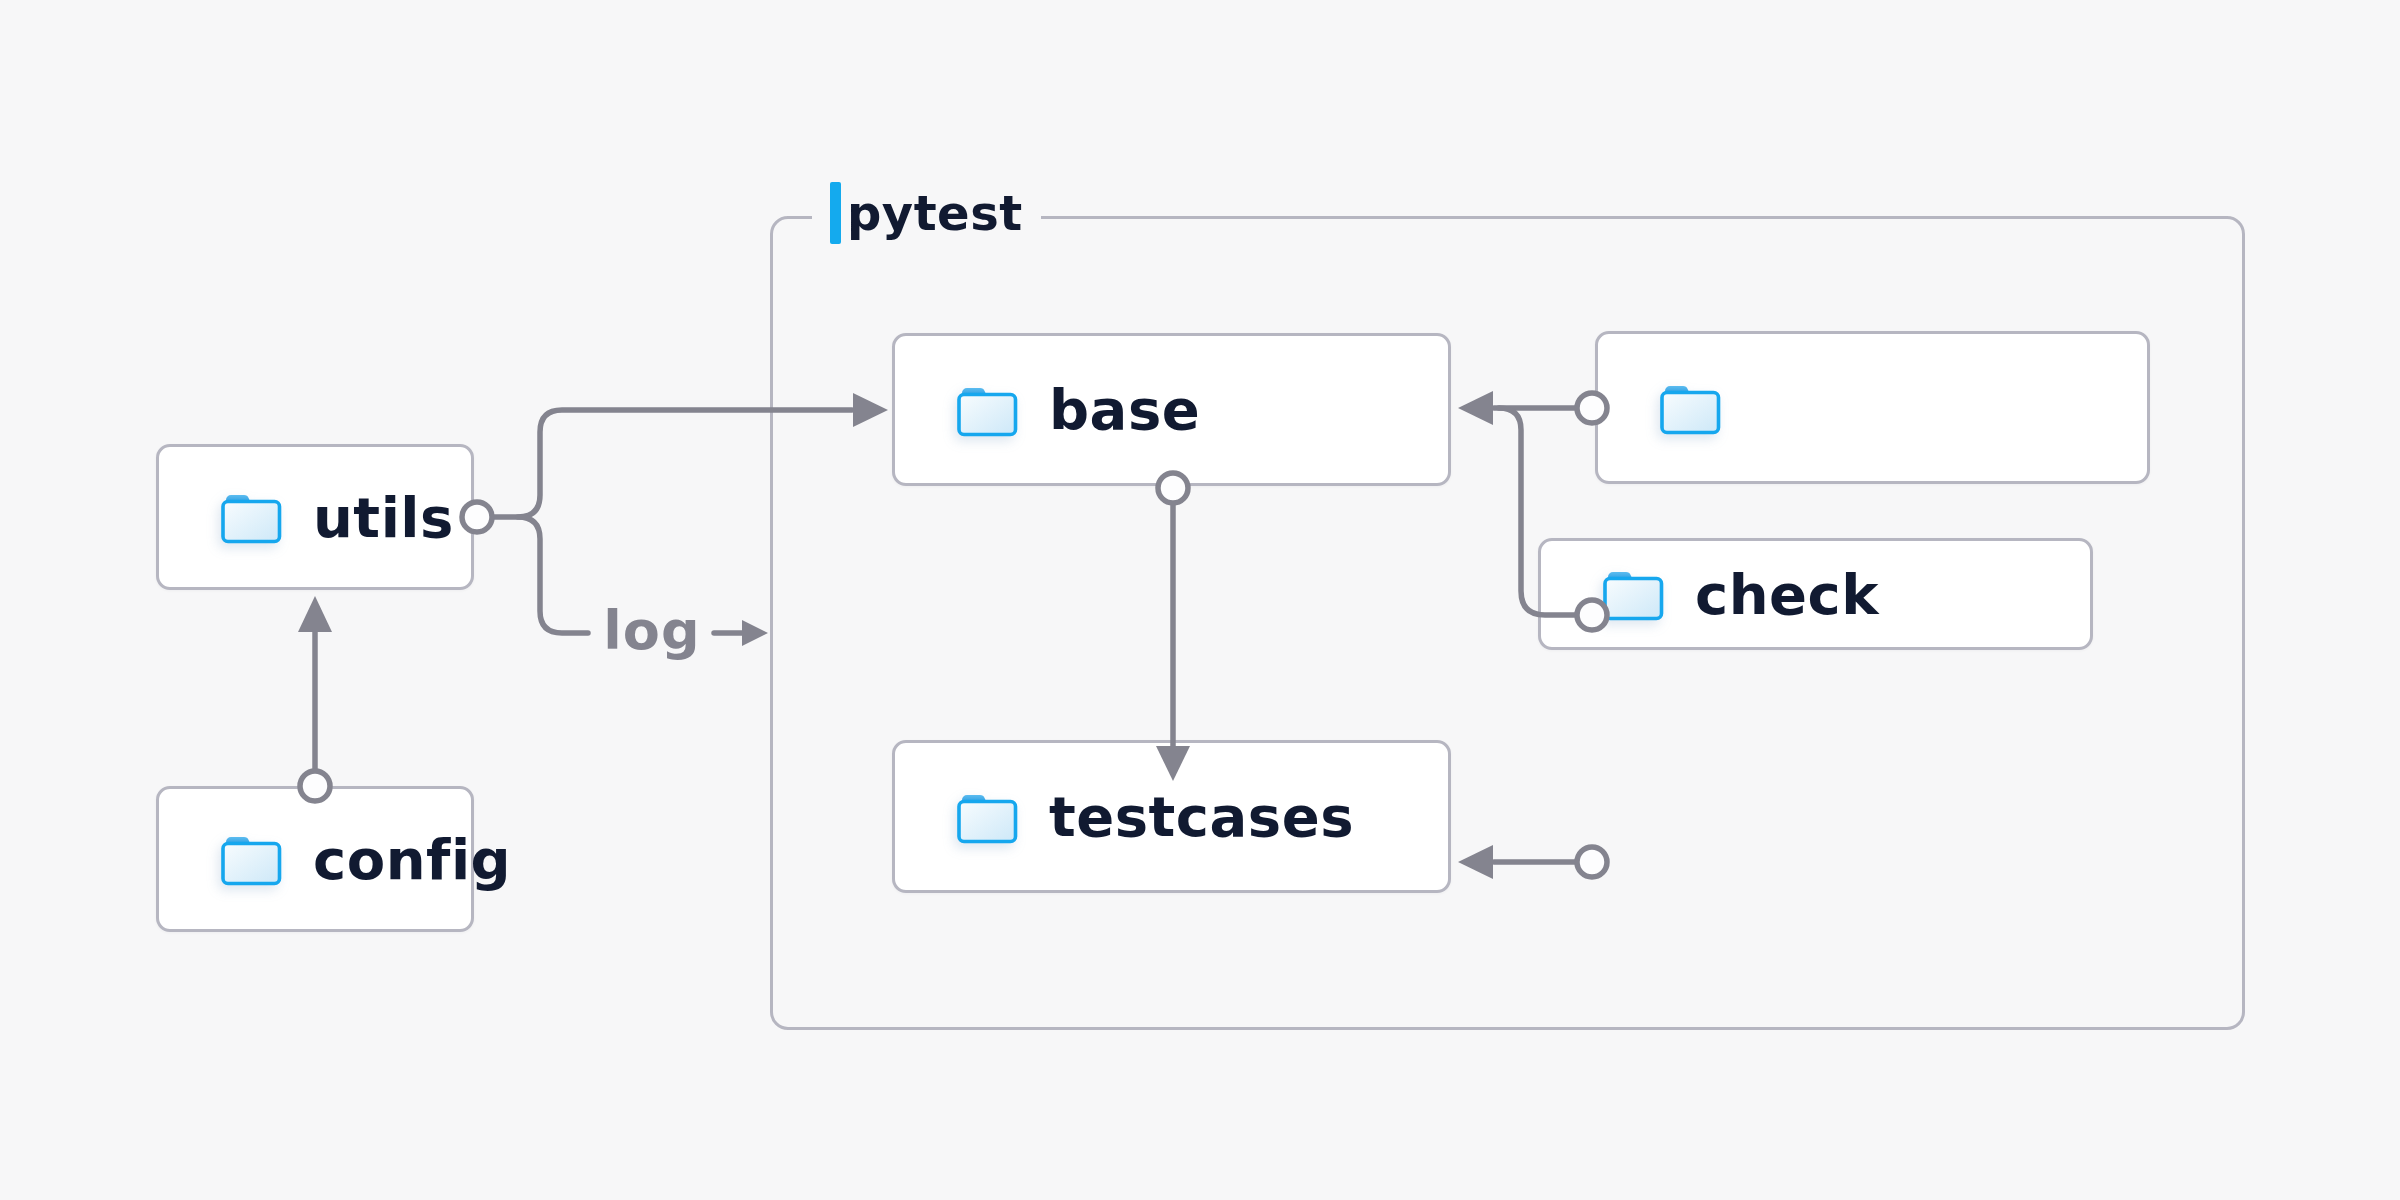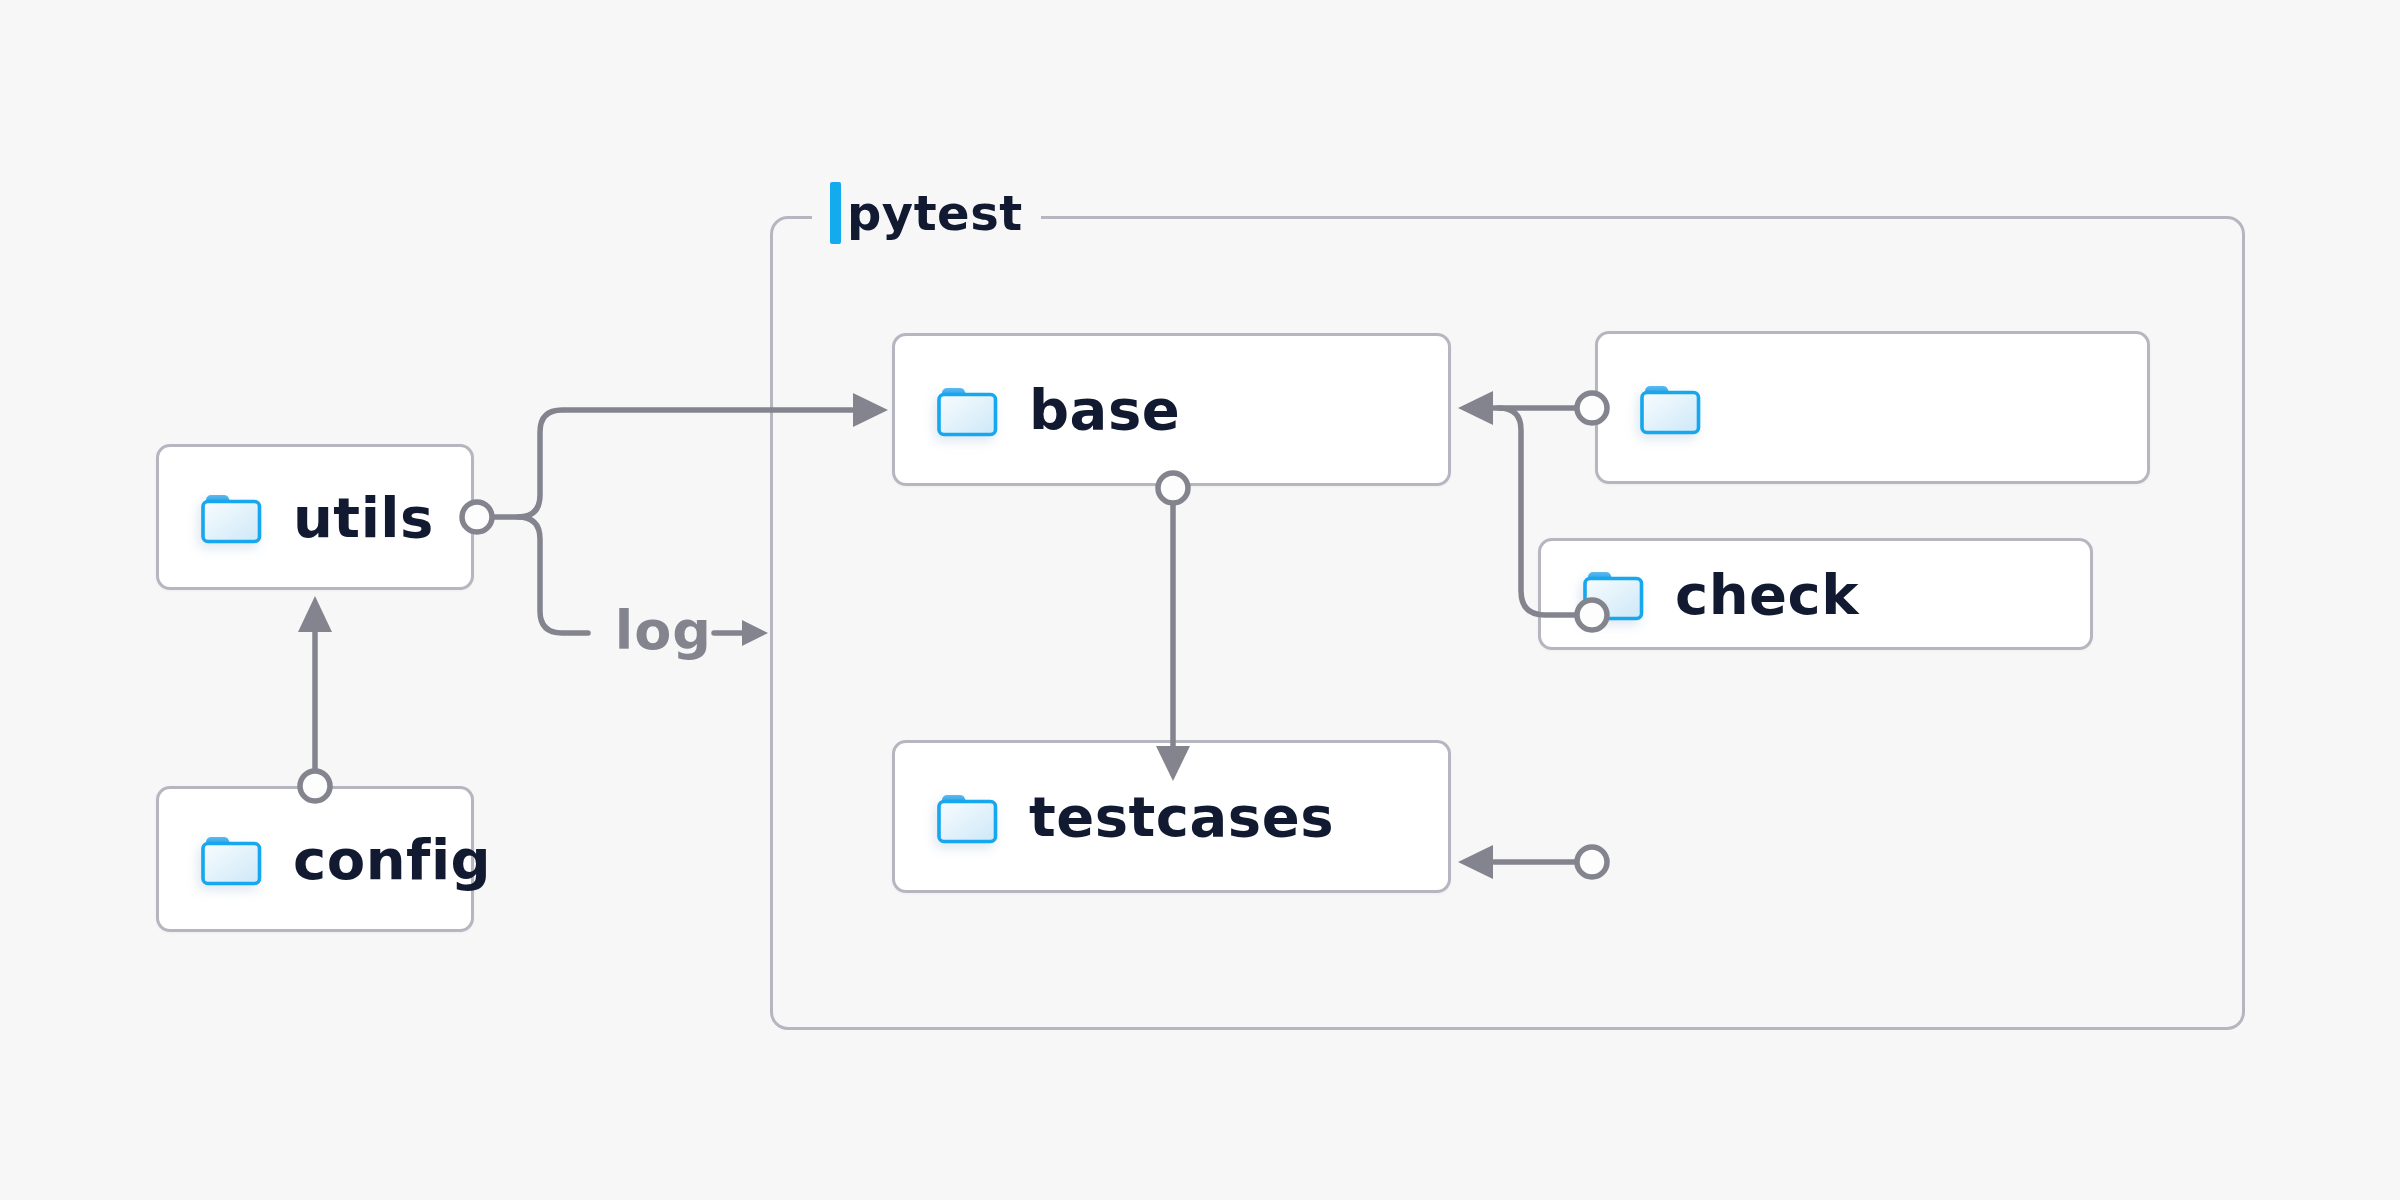--- a/index.html
+++ b/index.html
@@ -6,21 +6,21 @@
     --page-bg:#f7f7f8; --box-bg:#ffffff; --box-border:#b6b6c1;
     --line:#84848f; --text:#111a31; --accent:#14aaee; --muted:#84848f;
     --folder-stroke:#16a7ee; --folder-tab:#2da2e4;
   }
   *{margin:0;padding:0;box-sizing:border-box}
   html,body{width:2400px;height:1200px;background:var(--page-bg);
     font-family:"DejaVu Sans","Liberation Sans",sans-serif;}
   #canvas{position:relative;width:2400px;height:1200px;background:var(--page-bg);overflow:hidden}
 
   .node{position:absolute;background:var(--box-bg);border:3px solid var(--box-border);
-    border-radius:14px;display:flex;align-items:center;padding-left:40px;gap:30px;
+    border-radius:14px;display:flex;align-items:center;padding-left:60px;gap:30px;
     box-shadow:0 1px 3px rgba(20,30,60,.04);z-index:2}
   .node .label{font-size:56px;font-weight:600;color:var(--text);letter-spacing:.5px;white-space:nowrap}
   .folder{width:64px;height:54px;flex:0 0 auto;filter:drop-shadow(-3px 5px 6px rgba(70,120,170,.18))}
 
   .n-utils    {left:156px; top:444px; width:318px; height:146px}
   .n-config   {left:156px; top:786px; width:318px; height:146px}
   .n-base     {left:892px; top:333px; width:559px; height:153px}
   .n-testcases{left:892px; top:740px; width:559px; height:153px}
   .n-pymilvus {left:1595px;top:331px; width:555px; height:153px}
   .n-check    {left:1538px;top:538px; width:555px; height:112px}
@@ -31,21 +31,21 @@
   .group-label{position:absolute;left:812px;top:182px;display:flex;align-items:center;
     gap:6px;padding:0 18px;background:var(--page-bg);z-index:3}
   .group-label .bar{width:11px;height:62px;background:var(--accent);border-radius:2px}
   .group-label .txt{font-size:48px;font-weight:700;color:var(--text);letter-spacing:.5px}
 
   #wires{position:absolute;left:0;top:0;width:2400px;height:1200px;z-index:4;pointer-events:none}
   #wires path.w{fill:none;stroke:var(--line);stroke-width:5.5;stroke-linecap:round;stroke-linejoin:round}
   #wires circle.socket{fill:#fdfdfe;stroke:var(--line);stroke-width:5.5}
   #wires polygon.head{fill:var(--line);stroke:none}
 
-  .edge-label{position:absolute;left:592px;top:599px;width:120px;text-align:right;
+  .edge-label{position:absolute;left:592px;top:599px;width:120px;text-align:center;
     font-size:54px;font-weight:600;color:var(--muted);z-index:4;letter-spacing:1px}
 </style>
 </head>
 <body>
 
 <svg width="0" height="0" style="position:absolute" aria-hidden="true">
   <defs>
     <linearGradient id="folderFill" x1="0" y1="0" x2="1" y2="1">
       <stop offset="0" stop-color="#f8fcfe"></stop>
       <stop offset="1" stop-color="#cde8f8"></stop>

